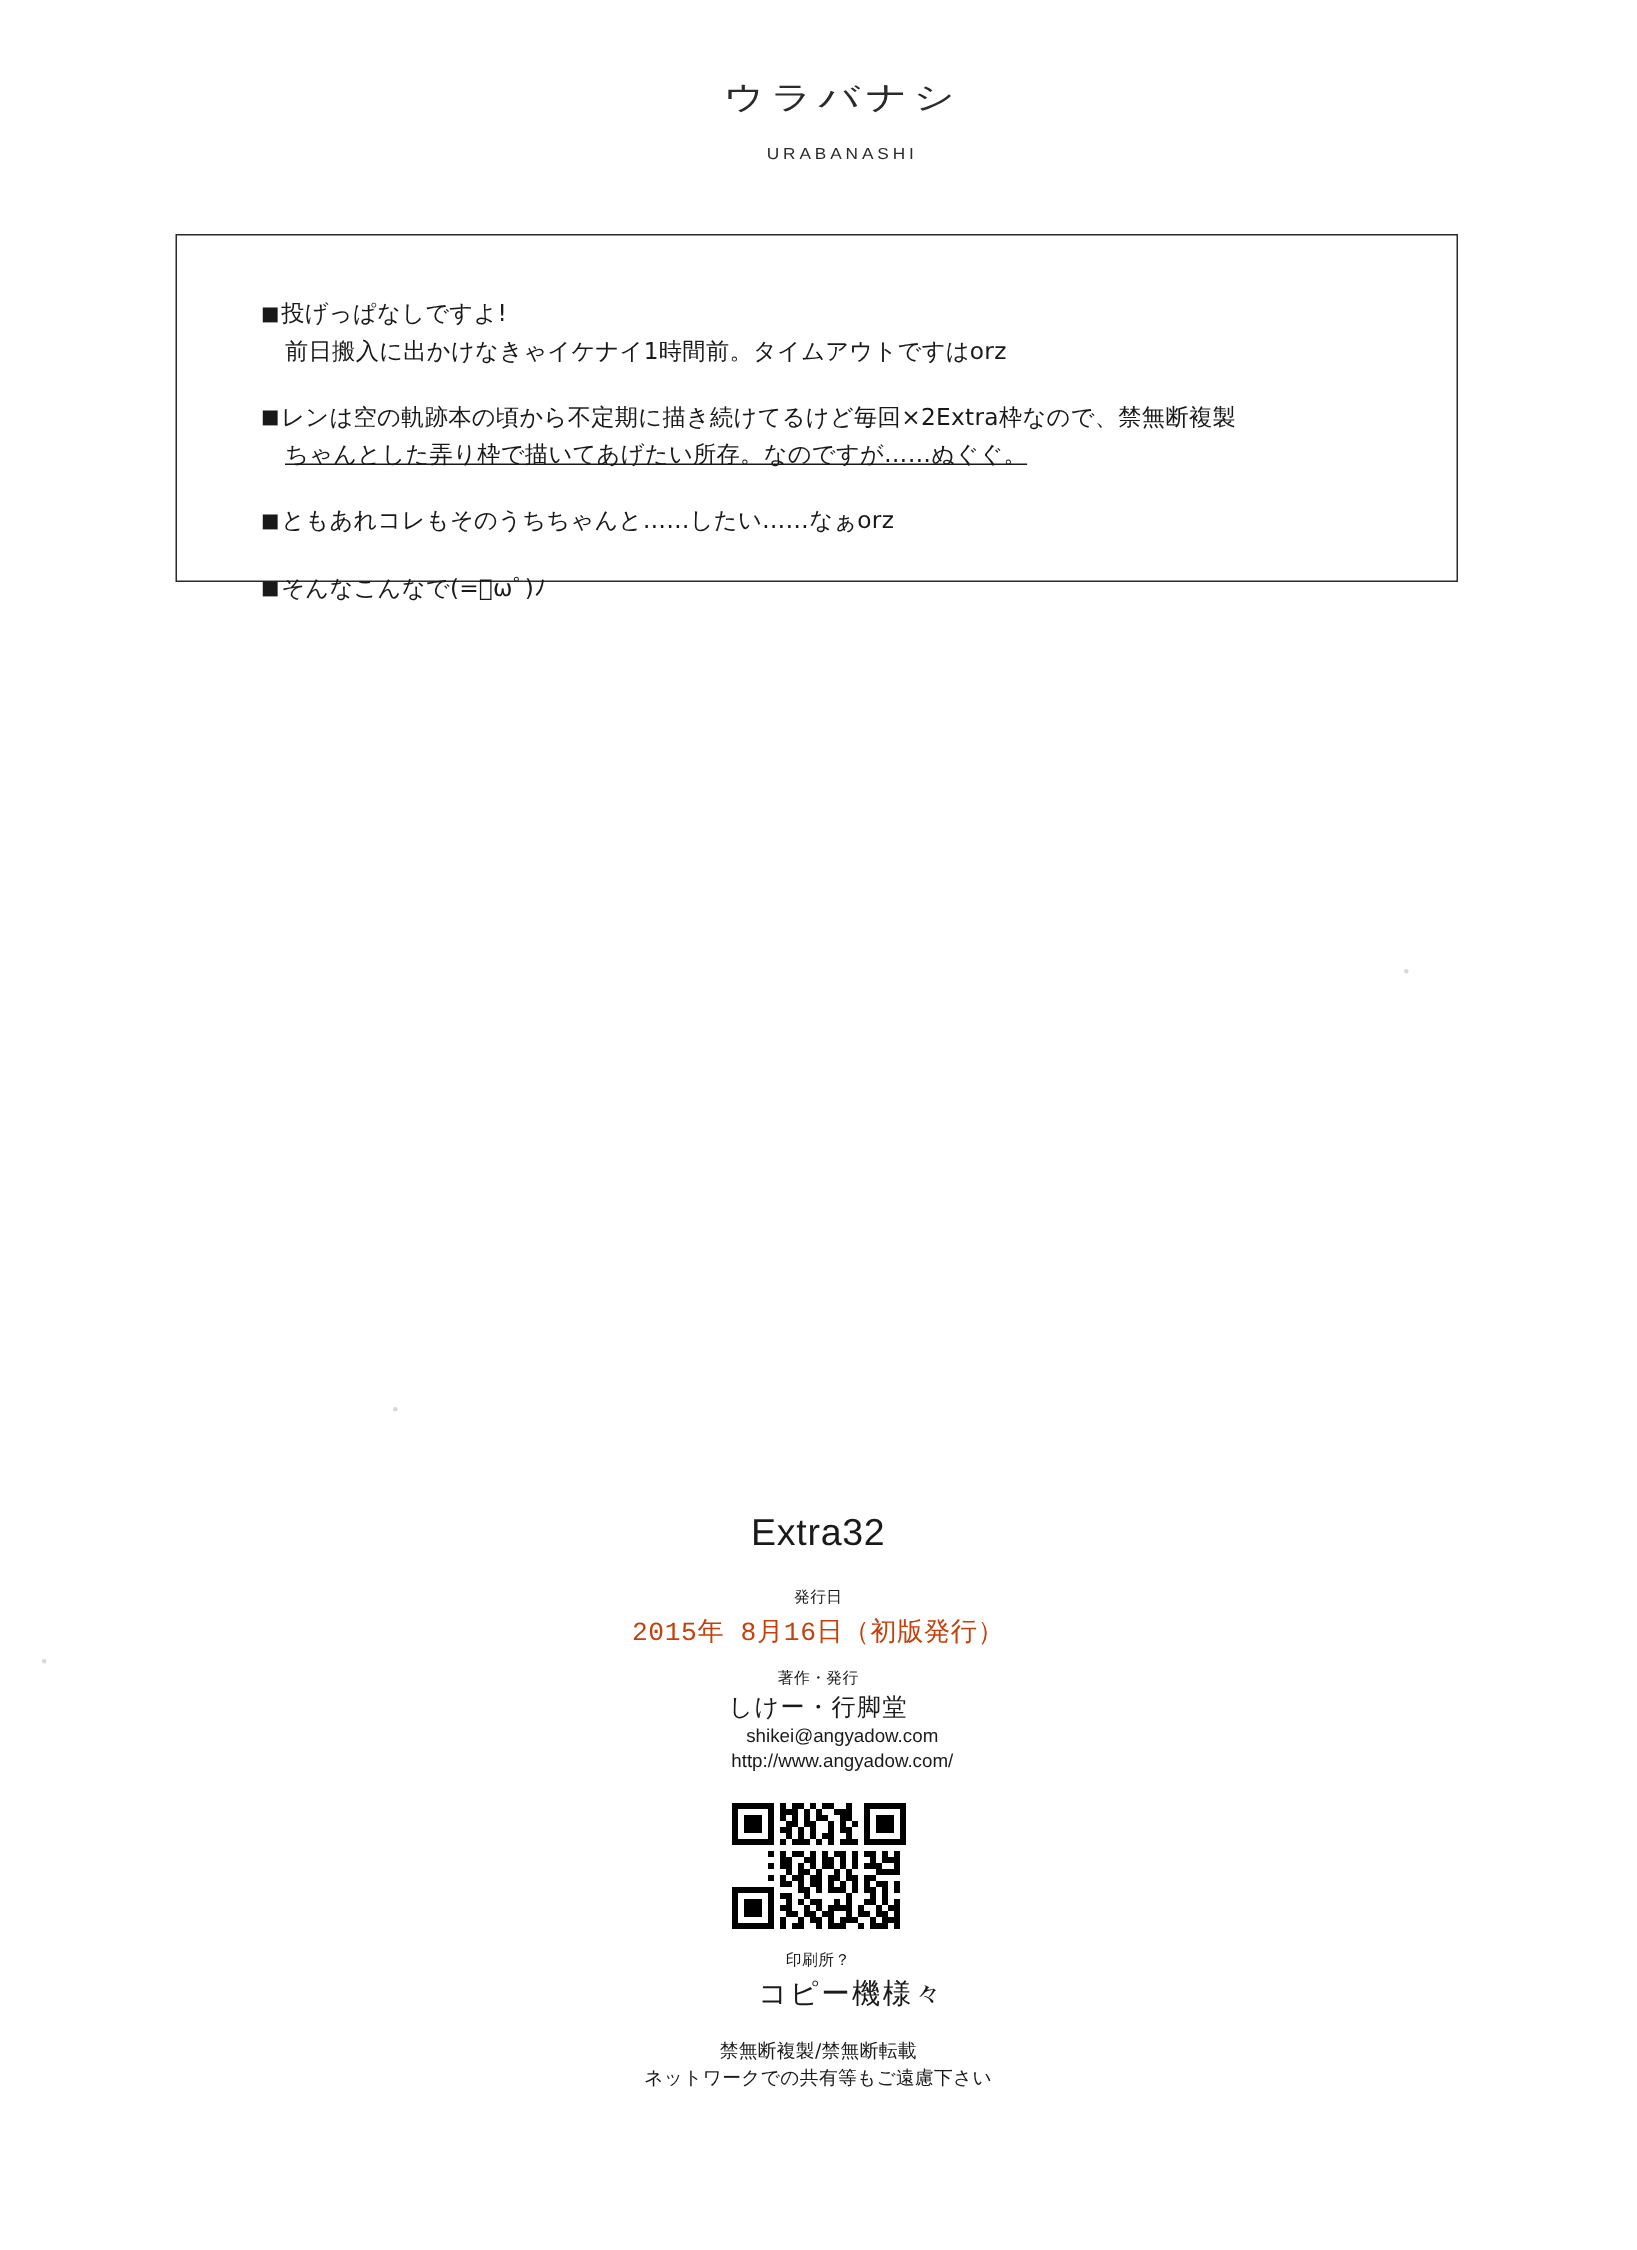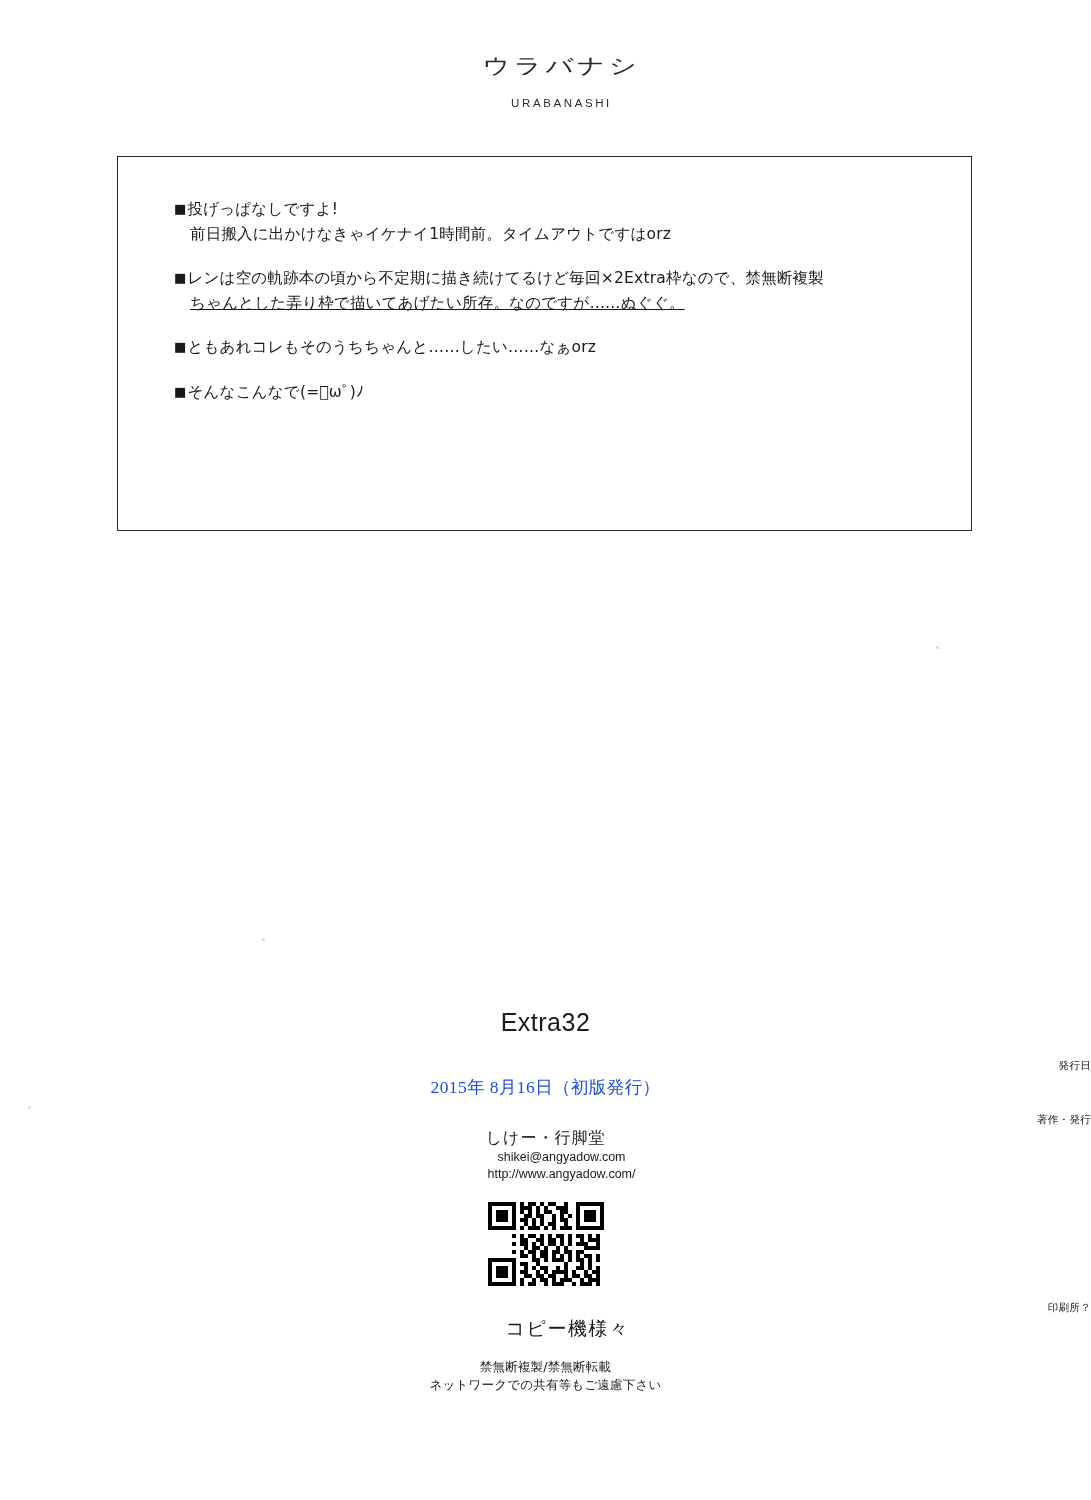--- a/index.html
+++ b/index.html
@@ -41,21 +41,21 @@
     color: #2b2b2b;
     transform: scaleY(0.92);
   }
 
   
   .note-box {
     position: absolute;
     left: 117px;
     top: 156px;
     width: 855px;
-    height: 375px;
+    height: 232px;
     border: 1.6px solid #2a2a2a;
     box-sizing: border-box;
   }
   .note-inner {
     padding: 40px 48px 0 56px;
   }
   .note-item {
     font-family: "DejaVu Sans", "Liberation Sans", sans-serif;
     font-size: 15.5px;
     line-height: 1.62;
@@ -93,26 +93,25 @@
     letter-spacing: 0.5px;
     color: #1a1a1a;
     margin-bottom: 22px;
   }
   .small-label {
     font-family: "DejaVu Sans", "Liberation Sans", sans-serif;
     font-size: 10.5px;
     color: #1a1a1a;
     line-height: 1.3;
     letter-spacing: 0.3px;
-    text-align: right;
   }
   .date-line {
-    font-family: Liberation Serif, serif;
+    font-family: Liberation Mono, monospace;
     font-size: 17.5px;
-    color: #1d4ed8;
+    color: #c2410c;
     margin-top: 2px;
     letter-spacing: 0.4px;
   }
   .author-line {
     font-family: "DejaVu Sans", "Liberation Sans", sans-serif;
     font-size: 16px;
     color: #1a1a1a;
     margin-top: 2px;
     letter-spacing: 1px;
   }

